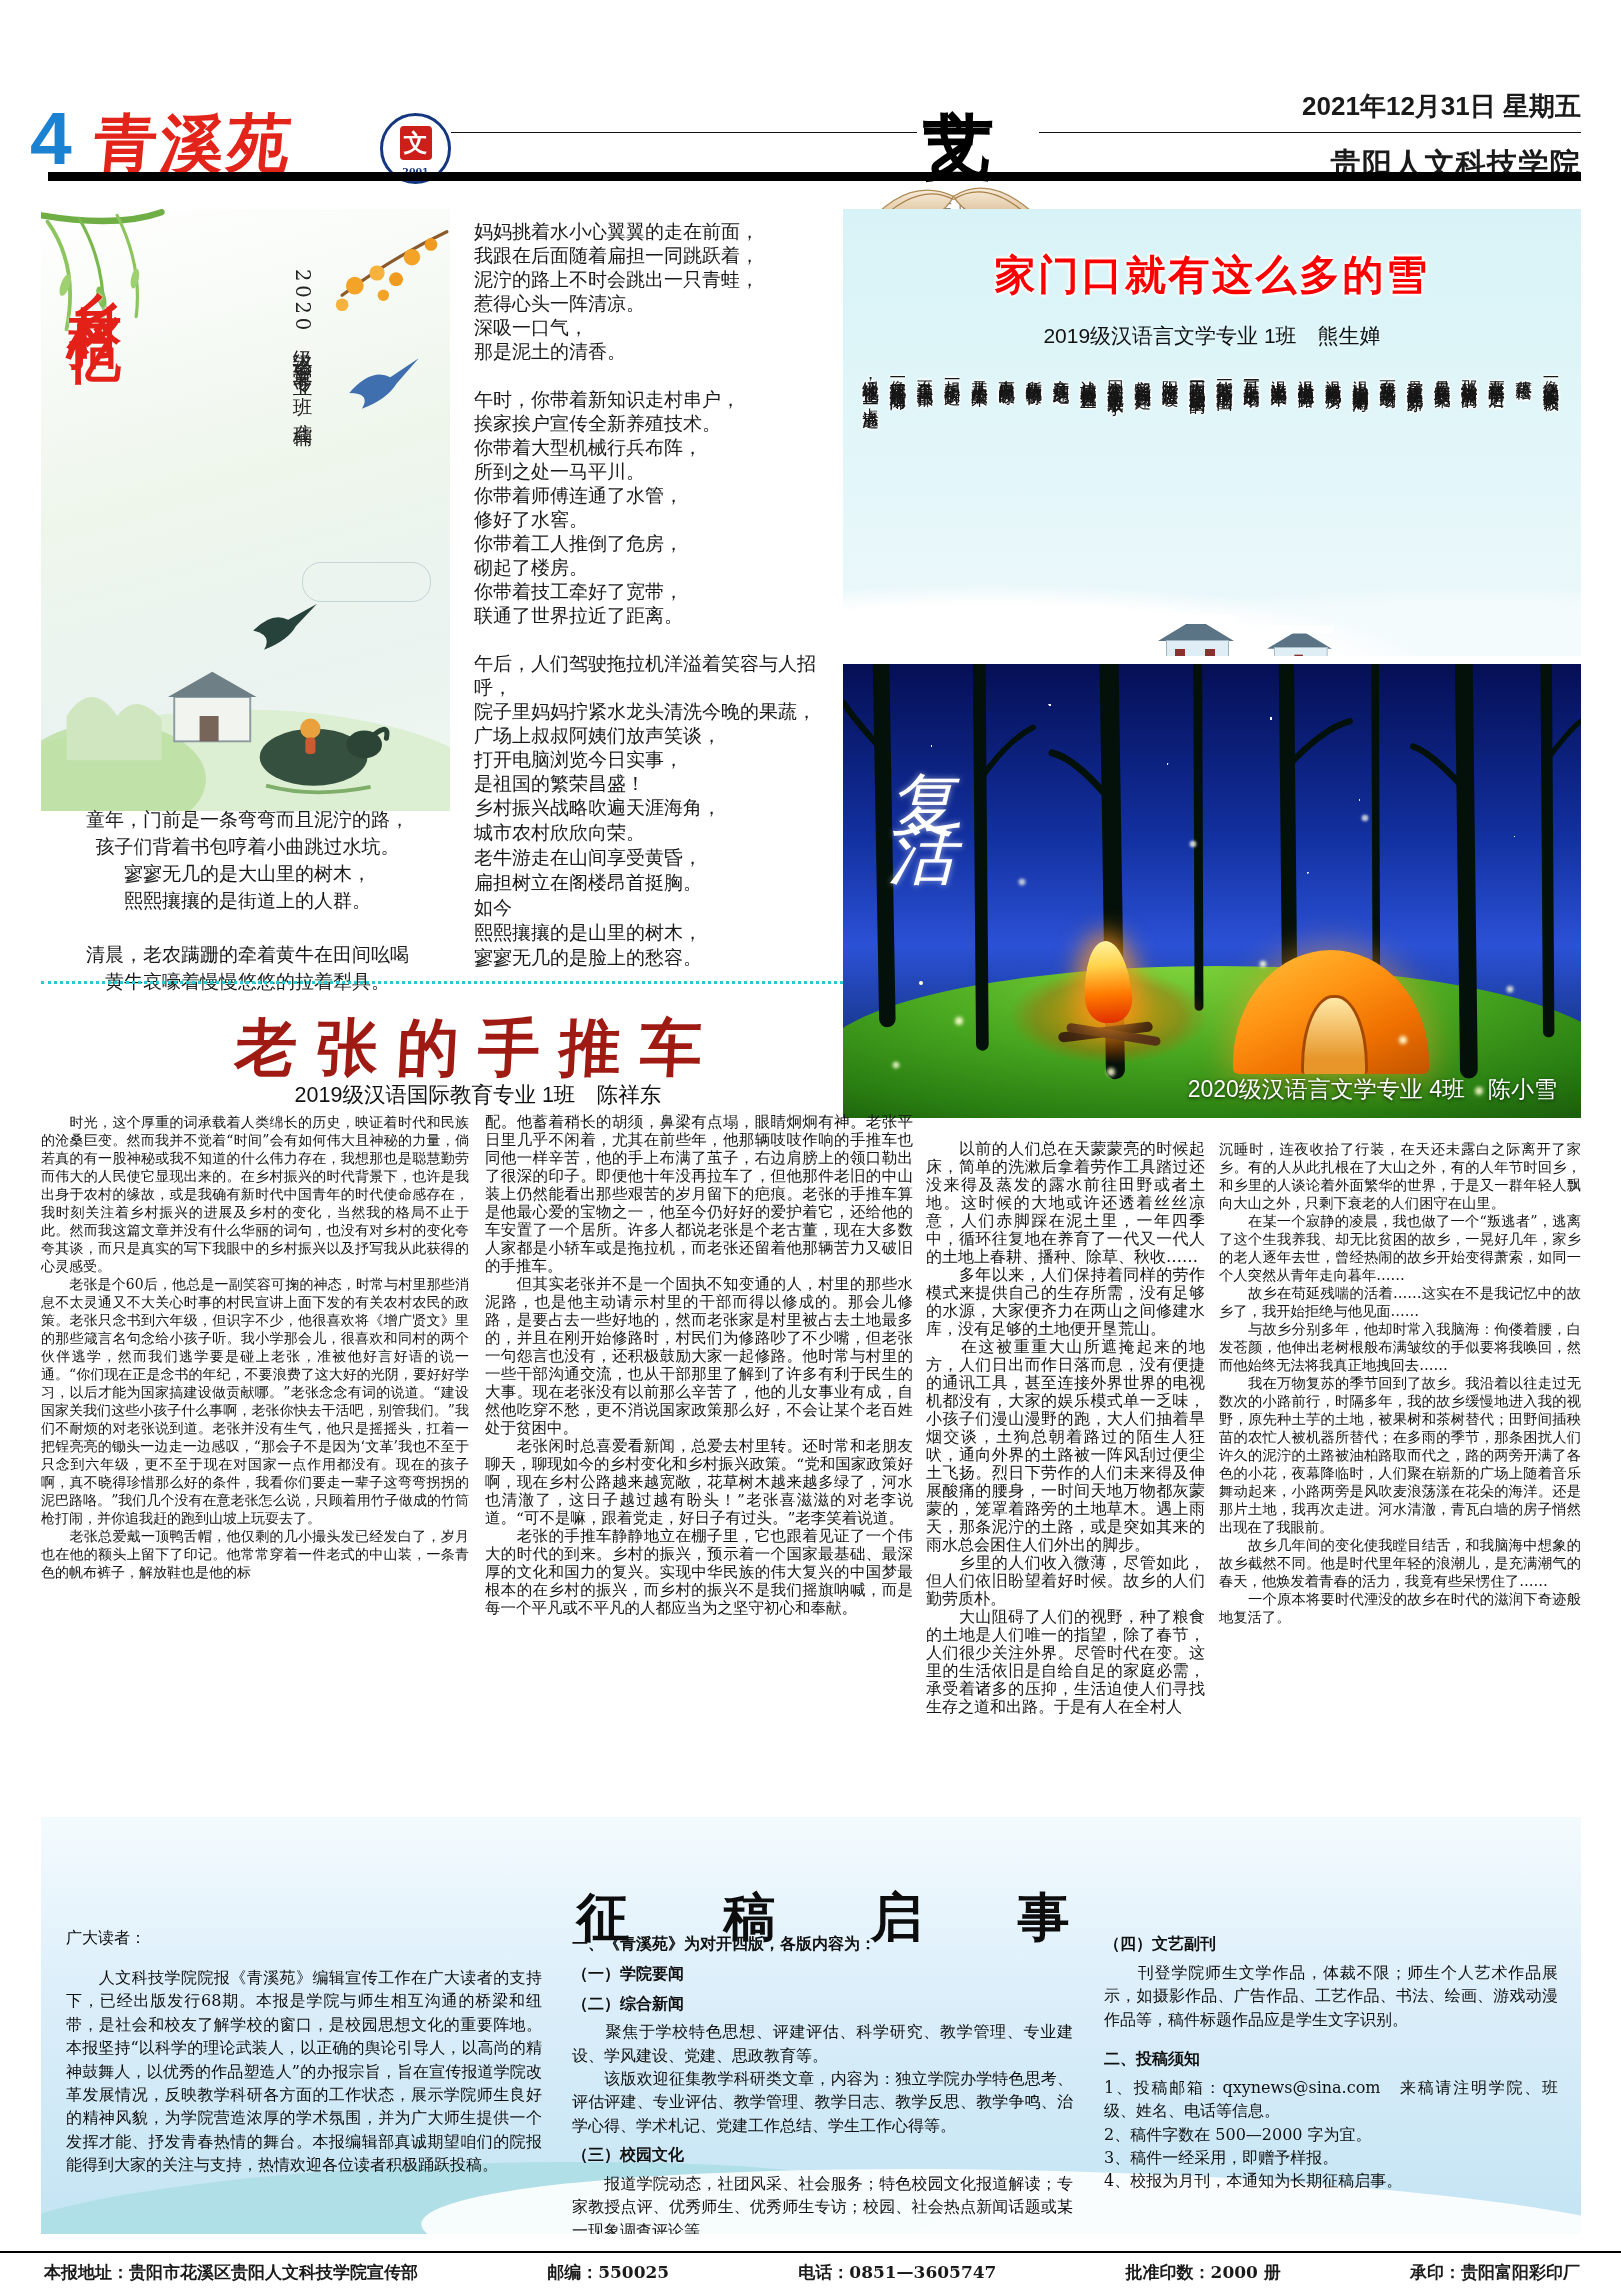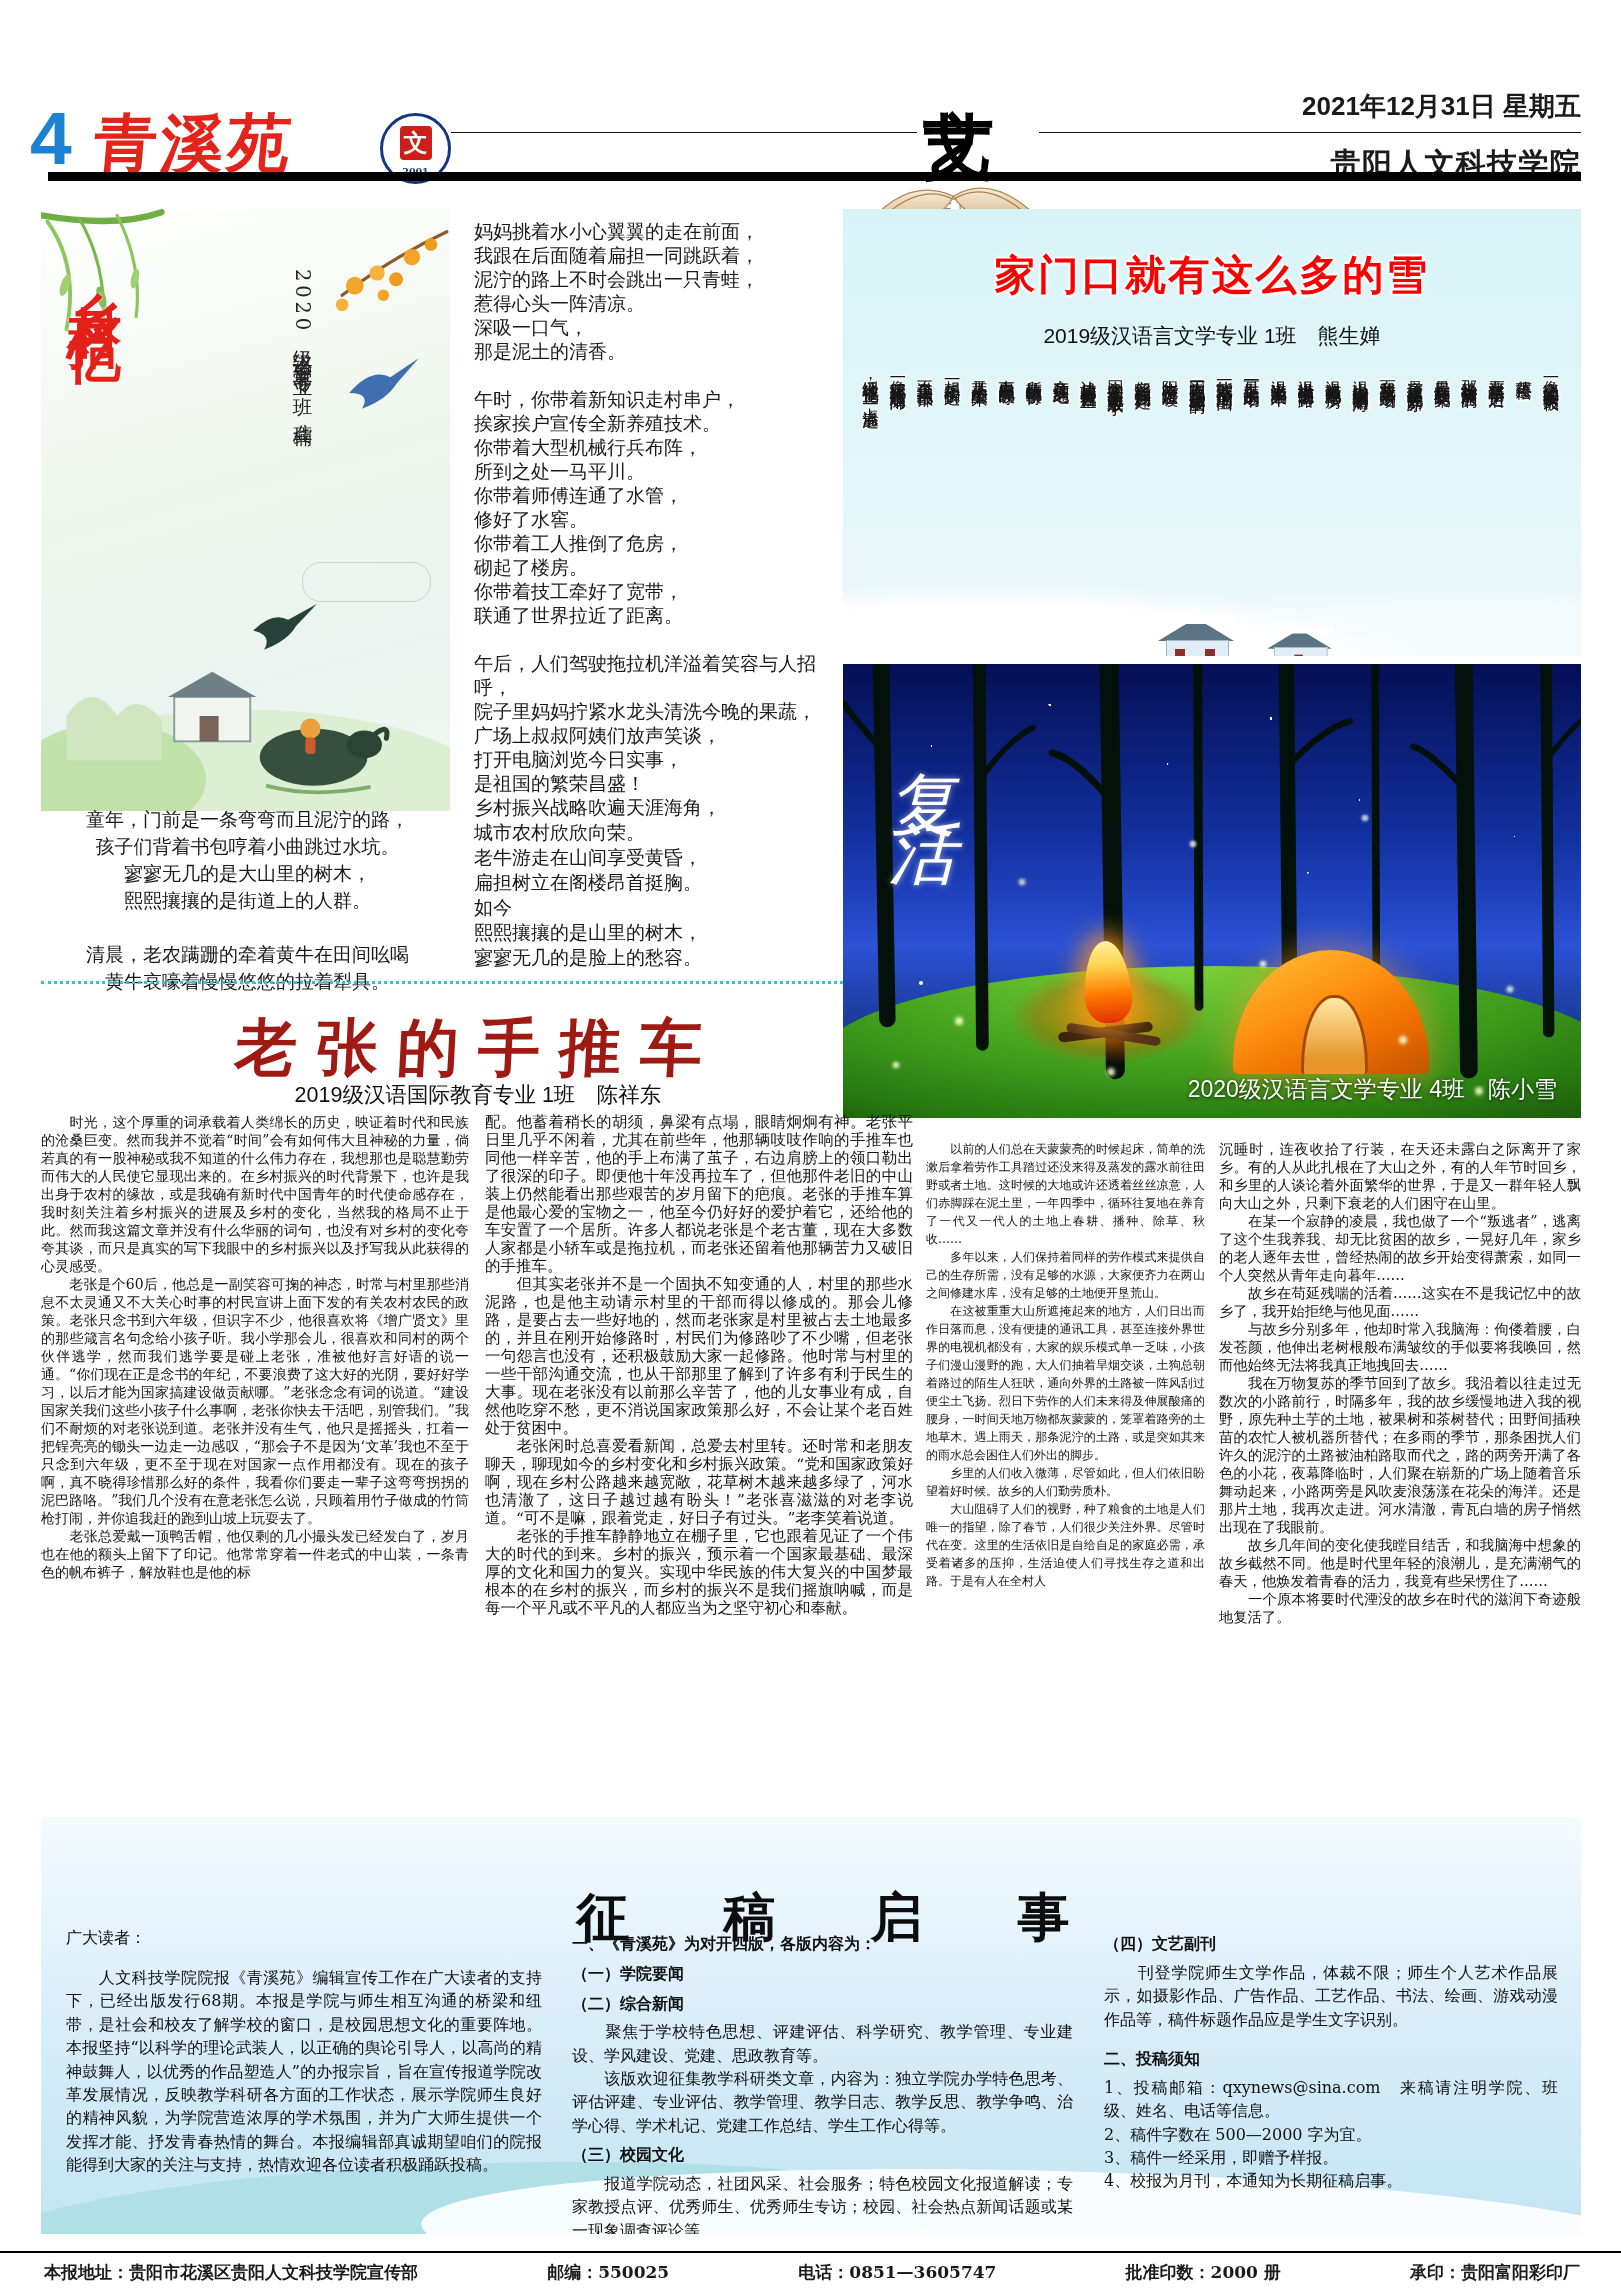--- a/index.html
+++ b/index.html
@@ -108,21 +108,21 @@
      font-family:"Liberation Sans","DejaVu Sans",sans-serif;text-shadow:0 1.3px 3.8px rgba(0,0,0,.8);}
 
   
   #lz-title{left:41px;top:1006px;width:874px;text-align:center;font-size:62px;font-weight:900;
      color:#9e1a12;letter-spacing:19px;transform:skewX(-3deg);}
   #lz-byline{left:41px;top:1080px;width:874px;text-align:center;font-size:21.5px;color:#111;
      font-family:"Liberation Sans","DejaVu Sans",sans-serif;}
   .bodycol{text-align:justify;overflow:hidden;color:#141414;}
   #lz-col1{left:41px;top:1113px;width:428px;height:687px;font-size:14px;line-height:18px;}
   #lz-col2{left:485px;top:1113px;width:428px;height:687px;font-size:15.5px;line-height:18px;}
-  #fh-col1{left:926px;top:1140px;width:279px;height:659px;font-size:12px;line-height:18px;}
+  #fh-col1{left:926px;top:1140px;width:279px;height:659px;font-size:16px;line-height:18px;}
   #fh-col2{left:1219px;top:1140px;width:362px;height:659px;font-size:14.3px;line-height:18px;}
 
   
   #panel-cfp{left:41px;top:1817px;width:1540px;height:417px;overflow:hidden;
      background:linear-gradient(180deg,#f4fbfe 0%,#ddeffa 40%,#c3e4f3 100%);}
   #cfp-wave1{left:-51px;bottom:-57px;width:950px;height:127px;border-radius:50%;
      background:#aadde4;transform:rotate(-2deg);opacity:.8;}
   #cfp-wave2{left:380px;bottom:-76px;width:1267px;height:139px;border-radius:50%;
      background:#ffffff;transform:rotate(1.5deg);opacity:.9;}
   #cfp-title{left:12px;top:21.5px;width:100%;text-align:center;font-size:52px;font-weight:900;color:#0d0d0d;

